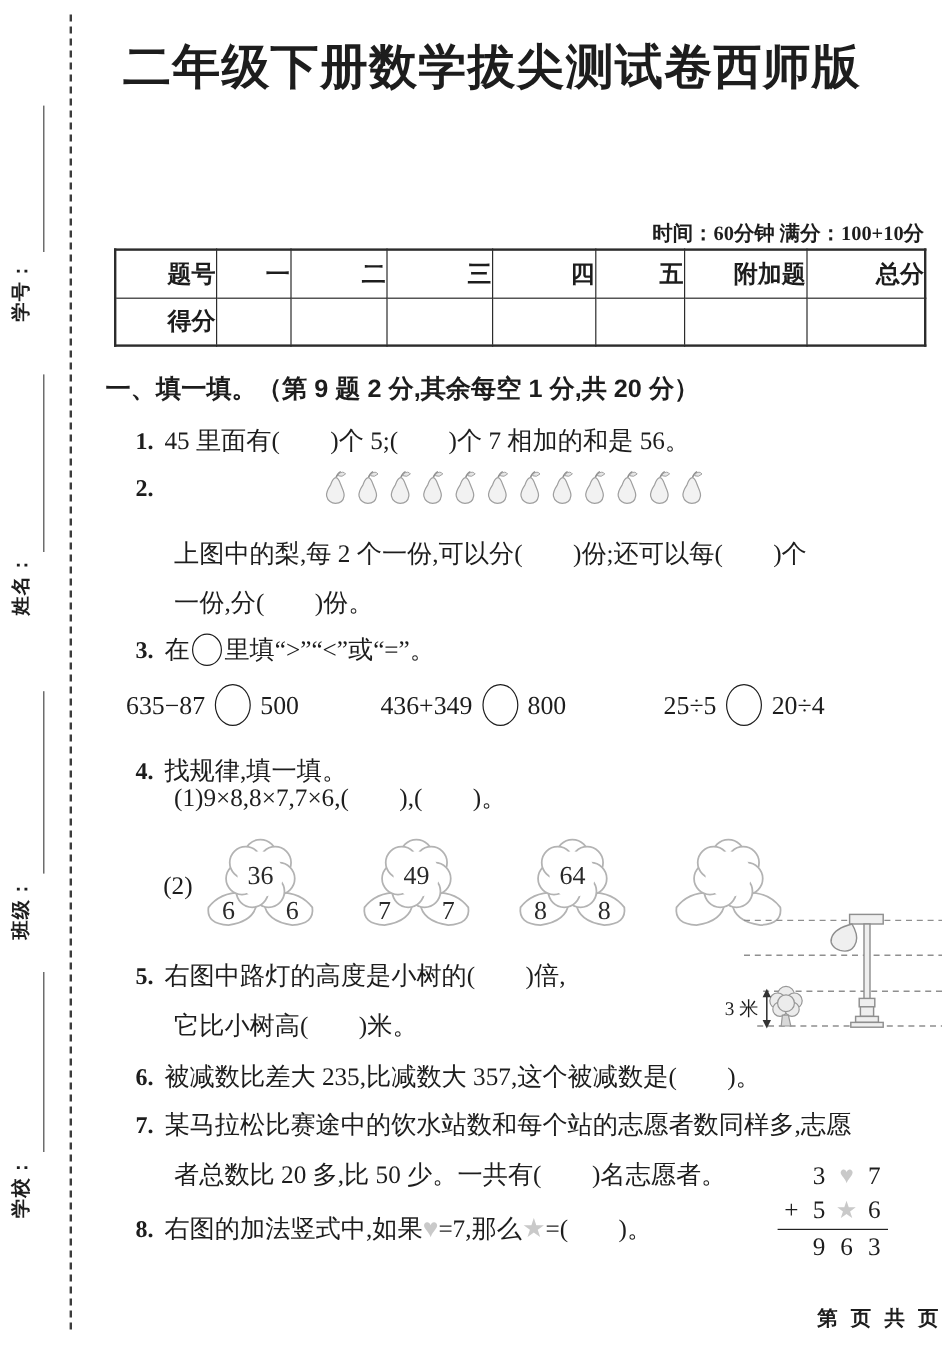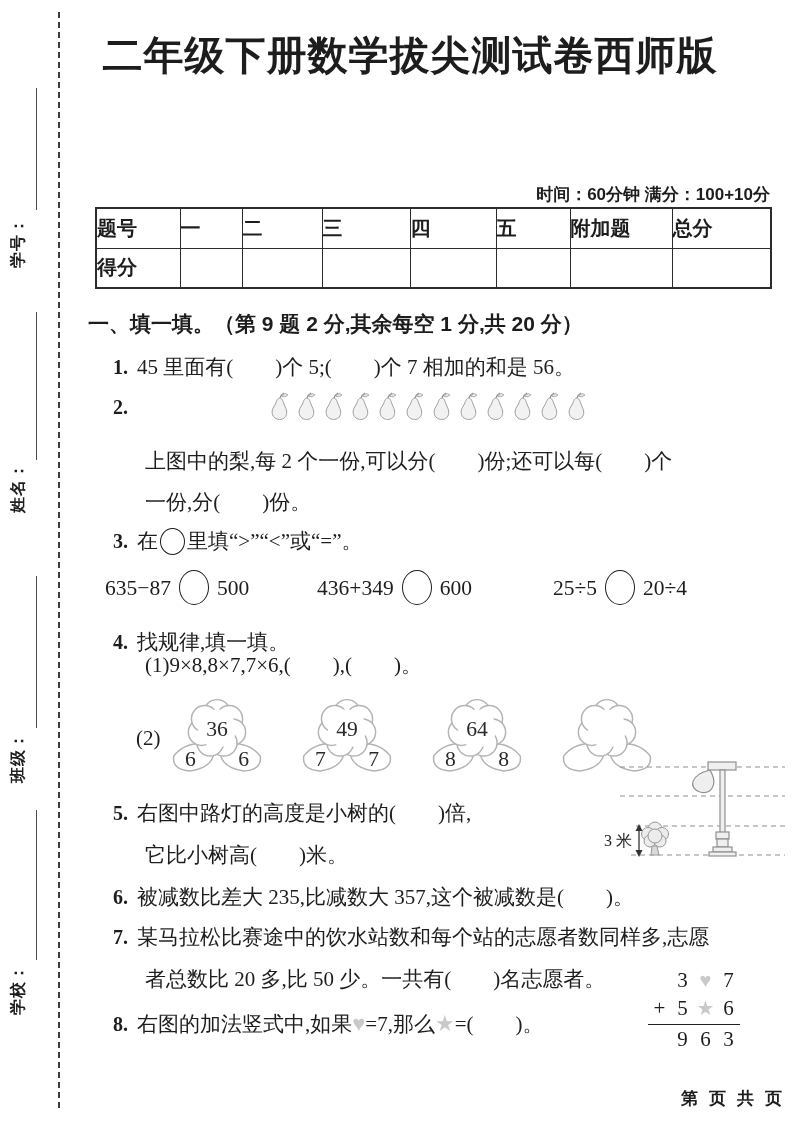--- a/index.html
+++ b/index.html
@@ -7,23 +7,23 @@
 .sheet{position:relative;width:793px;height:1122px;background:#fff;overflow:hidden;
   font-family:"Liberation Serif",serif;color:#1d1d1d}
 .binding-line{position:absolute;left:58px;top:12px;height:1096px;width:0;border-left:2.5px dashed #3c3c3c}
 .side-line{position:absolute;left:36px;width:0;border-left:1.6px solid #4a4a4a}
 .side-label{position:absolute;left:-13px;width:62px;text-align:center;transform:rotate(-90deg);
   font-family:"Liberation Sans",sans-serif;font-size:16px;font-weight:600;letter-spacing:1px;white-space:nowrap}
 .title{position:absolute;top:28px;left:60px;width:700px;text-align:center;
   font-family:"Liberation Sans",sans-serif;font-size:40px;font-weight:800;letter-spacing:1px}
 .subtitle{position:absolute;top:110px;left:60px;width:700px;text-align:center;
   font-family:"Liberation Sans",sans-serif;font-size:30px;font-weight:800;letter-spacing:3px}
-.meta{position:absolute;top:183px;right:23px;font-family:Liberation Sans, sans-serif;font-size:17px;font-weight:700}
+.meta{position:absolute;top:183px;right:23px;font-family:Liberation Serif, serif;font-size:17px;font-weight:700}
 .score-table{position:absolute;top:207px;left:95px;width:675px;border-collapse:collapse;table-layout:fixed;border:2.4px solid #2c2c2c}
-.score-table td{border:1.6px solid #2c2c2c;height:40px;text-align:left;
+.score-table td{border:1.6px solid #2c2c2c;height:40px;text-align:right;
   font-family:Liberation Mono, monospace;font-size:20px;font-weight:700}
 .sec-heading{position:absolute;top:310px;left:88px;font-family:"Liberation Sans",sans-serif;font-size:21px;font-weight:800}
 .q{position:absolute;left:113px;white-space:pre}
 .q.cont{left:145px}
 .qn{font-size:20px;font-weight:700;margin-right:9px}
 .qt{font-size:21px}
 .circle-sm{display:inline-block;width:25px;height:27px;border:1.7px solid #1d1d1d;border-radius:50%;vertical-align:-7px;margin:0 2px}
 .pear-row{position:absolute;left:266px;top:391px;display:flex;gap:1px}
 .pear{width:26px;height:30px}
 .expr-row{position:absolute;left:105px;top:570px;width:660px;height:46px}
@@ -163,21 +163,21 @@
         <path d="M14 4 Q18 1 20 4 Q17 7 14 5.5 Z" fill="#e6e6e6" stroke="#9f9f9f" stroke-width="0.8"></path>
         <path d="M12 7 C9.5 7 8.5 10 7.5 13 C5.5 16 3.5 19 4.2 22.5 C5 26.5 8.5 28.5 11.5 28.5 C15.5 28.5 18.2 26 18.7 22.5 C19.2 19 17 16 16 13 C15 10 14 7 12 7 Z" fill="#f2f2f2" stroke="#9f9f9f" stroke-width="1"></path>
       </svg>
     </div>
   <div class="q cont" style="top:447px"><span class="qt">上图中的梨,每 2 个一份,可以分(　　)份;还可以每(　　)个</span></div>
   <div class="q cont" style="top:488px"><span class="qt">一份,分(　　)份。</span></div>
 
   <div class="q" style="top:527px"><span class="qn">3.</span><span class="qt">在</span><span class="circle-sm"></span><span class="qt">里填“&gt;”“&lt;”或“=”。</span></div>
   <div class="expr-row" id="expr-row">
       <span class="expr"><span>635−87</span><span class="cmp-circle"></span><span>500</span></span>
-      <span class="expr"><span>436+349</span><span class="cmp-circle"></span><span>600</span></span>
+      <span class="expr"><span>436+349</span><span class="cmp-circle"></span><span>800</span></span>
       <span class="expr"><span>25÷5</span><span class="cmp-circle"></span><span>20÷4</span></span>
     </div>
 
   <div class="q" style="top:628px"><span class="qn">4.</span><span class="qt">找规律,填一填。</span></div>
   <div class="q cont" style="top:651px"><span class="qt">(1)9×8,8×7,7×6,(　　),(　　)。</span></div>
   <div class="q" style="top:726px;left:136px"><span class="qt">(2)</span></div>
   <div class="flower-row" id="flower-row">
       <svg class="flower" viewBox="0 0 120 80">
         <g fill="#fff" stroke="#b3b3b3" stroke-width="1.5">
           <path d="M54 48 Q28 44 16 60 Q14 74 33 75 Q55 72 57 56 Z"></path>

